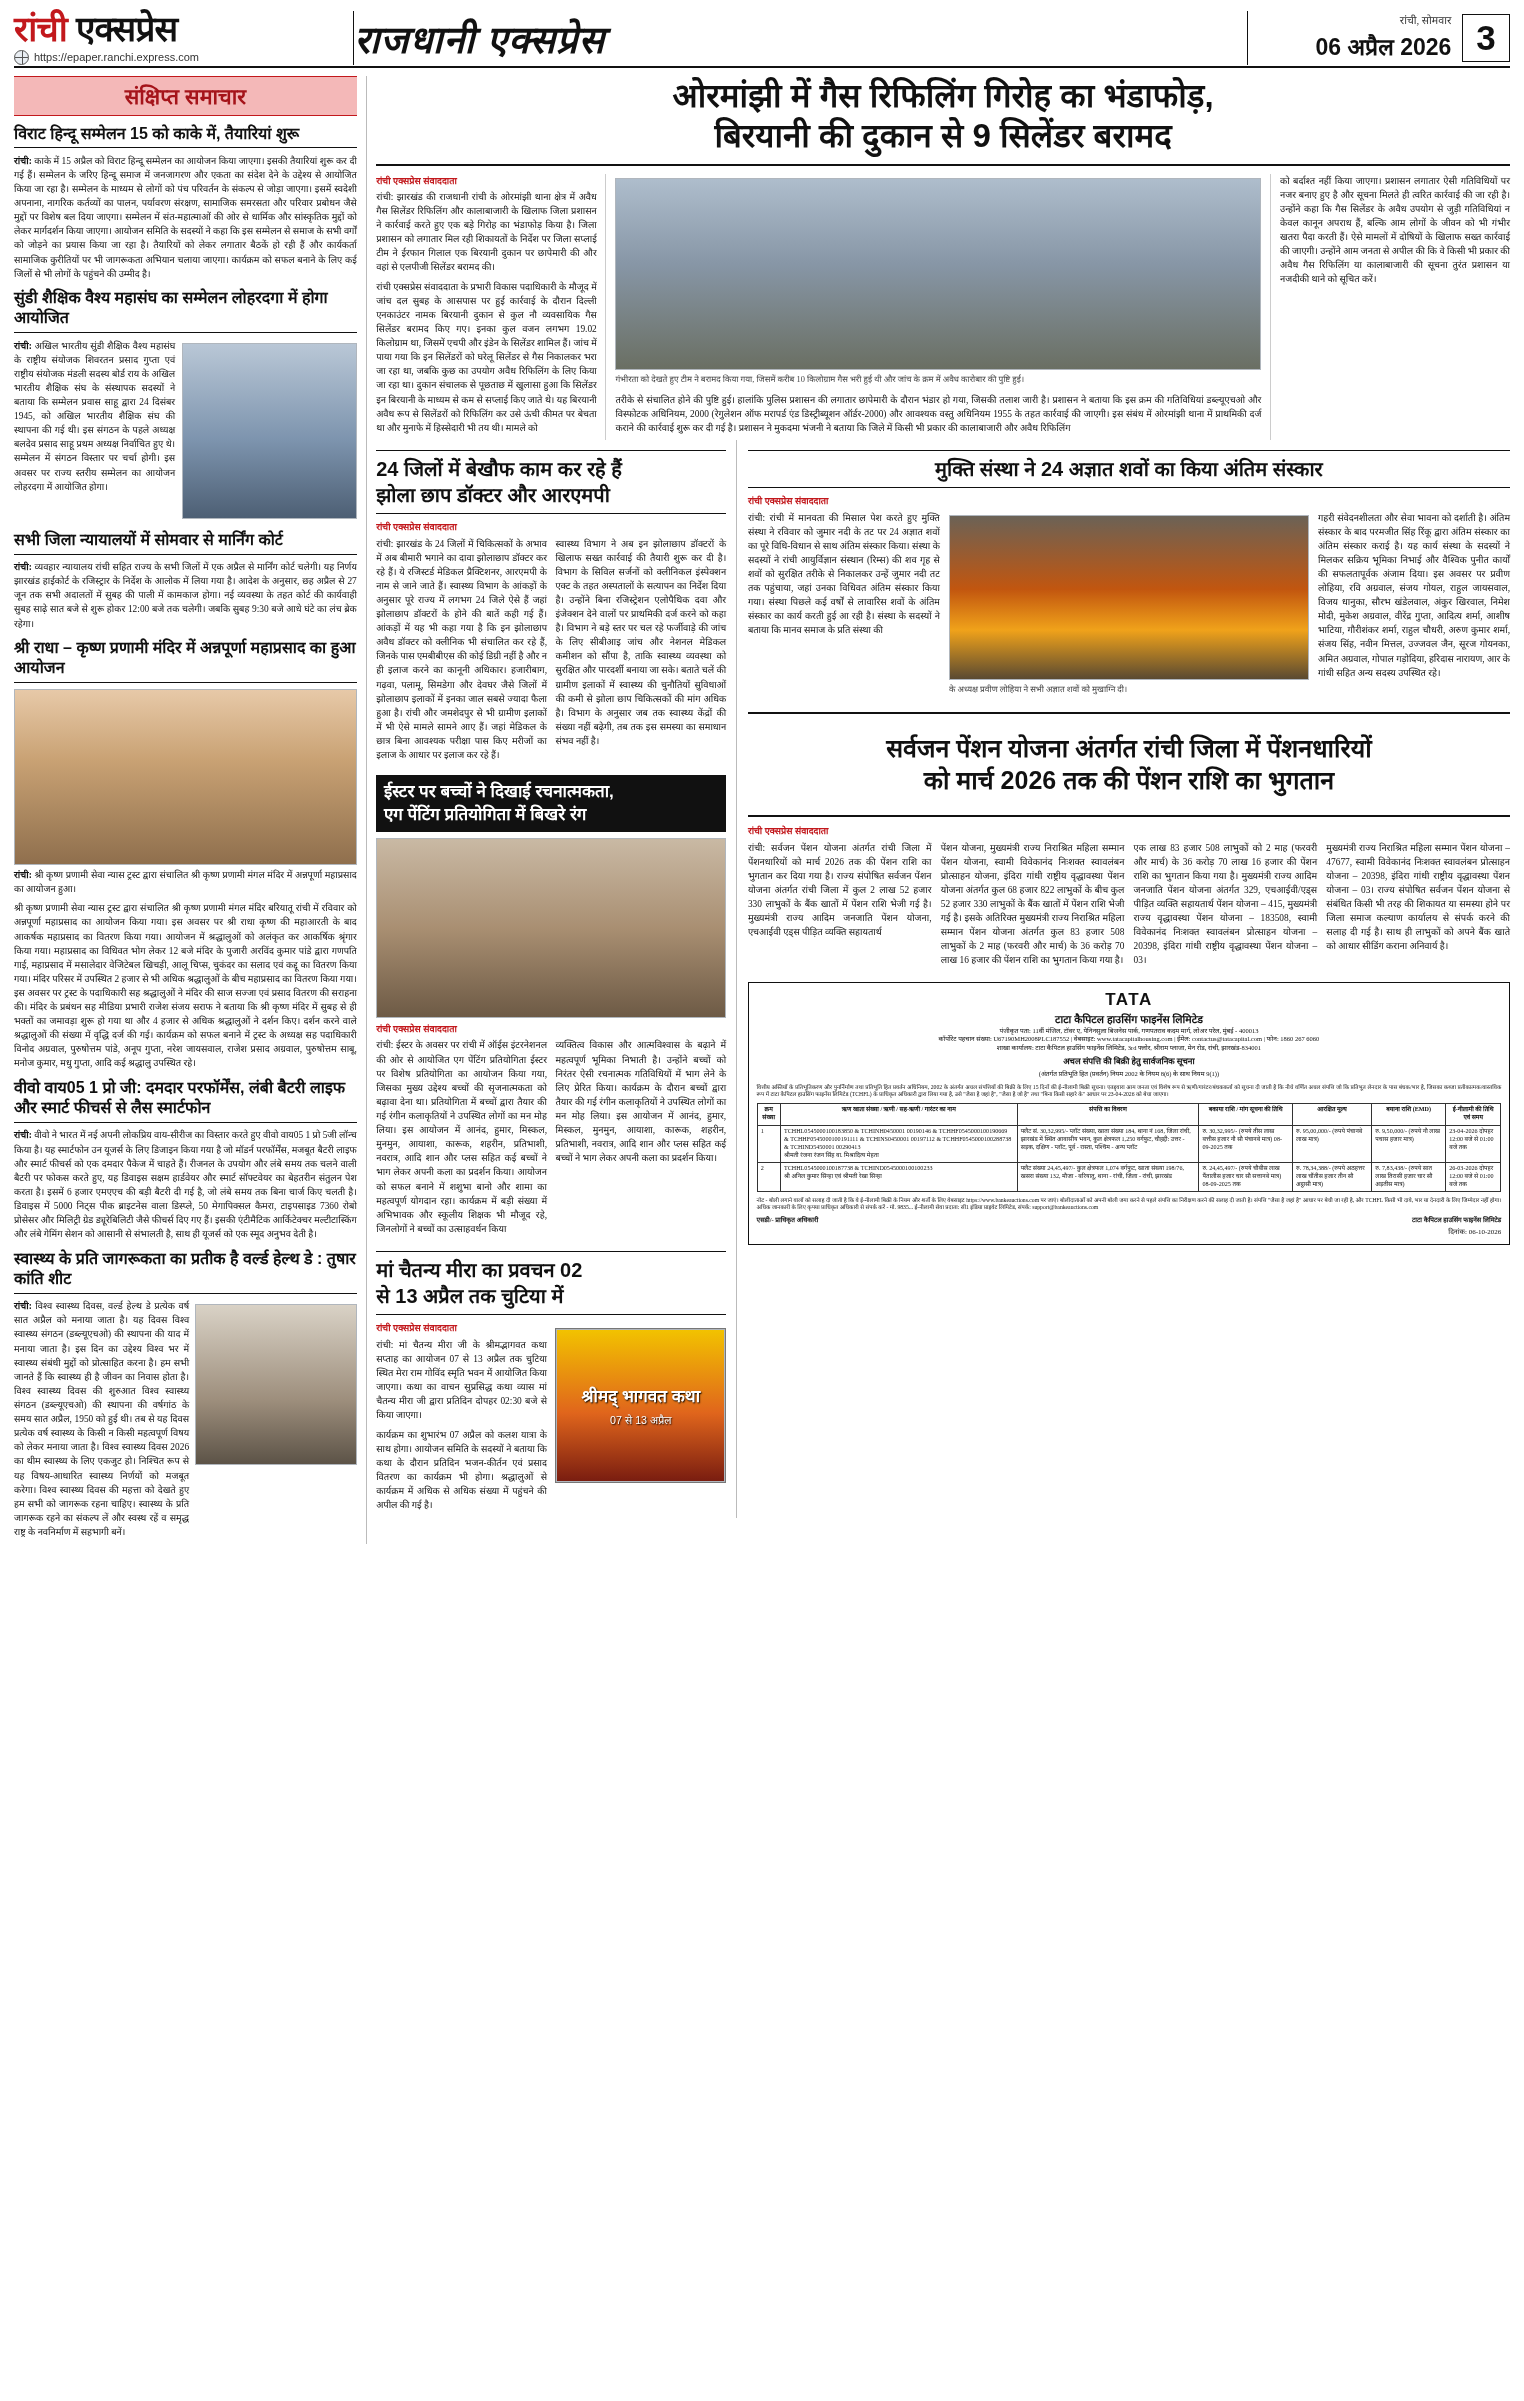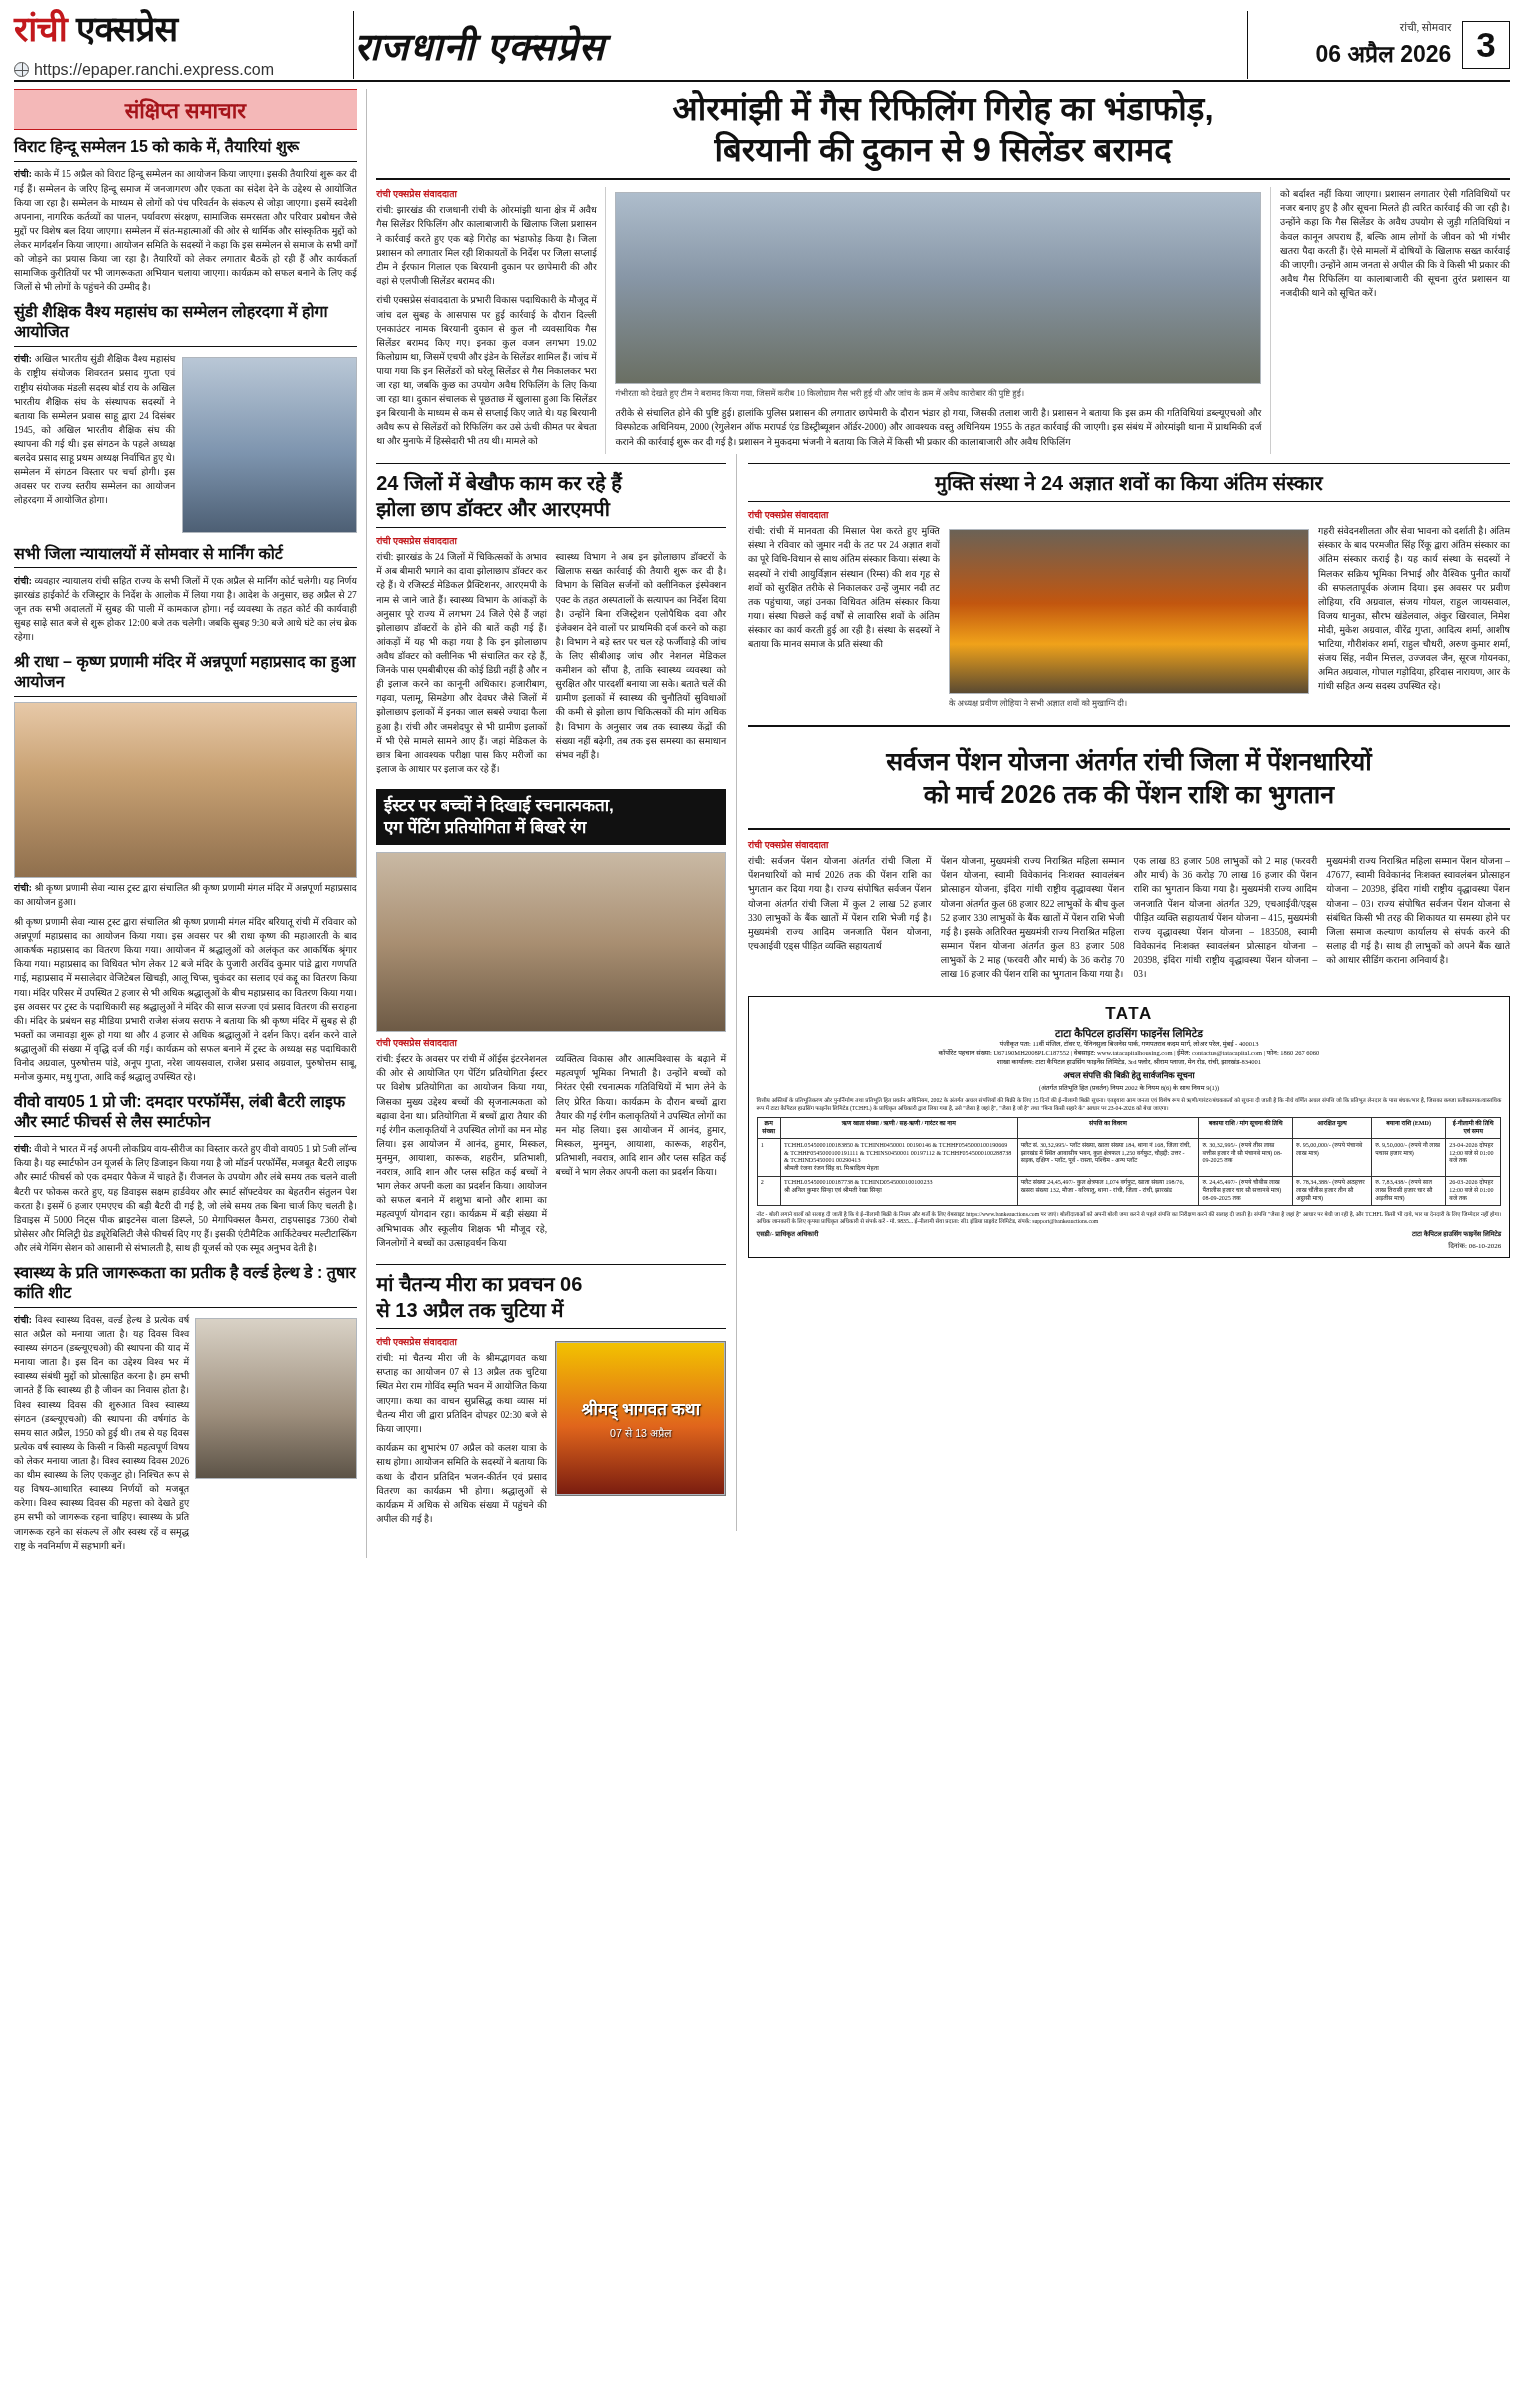--- a/index.html
+++ b/index.html
@@ -10,21 +10,21 @@
     font-family:"Liberation Serif", serif;
     color:#111;
   }
   .page { width:1524px; min-height:2401px; padding:10.7px 14px 7.7px 14px; position:relative; }
 
   
   .masthead { display:flex; align-items:stretch; border-bottom:2.3px solid #111; padding-bottom:1px; }
   .mast-left { width:330px; display:flex; flex-direction:column; justify-content:center; }
   .mast-logo { font-size:35px; font-weight:bold; color:#c2181c; letter-spacing:-0.8px; line-height:1; font-family:"Liberation Sans", sans-serif; }
   .mast-logo .blk { color:#111; }
-  .mast-url { display:flex; align-items:center; gap:4.6px; margin-top:15px; font-size:16px; color:#333; font-family:"Liberation Sans", sans-serif; }
+  .mast-url { display:flex; align-items:center; gap:4.6px; margin-top:4px; font-size:11px; color:#333; font-family:"Liberation Sans", sans-serif; }
   .globe { width:15.3px; height:15.3px; border-radius:50%; border:0.8px solid #555; position:relative; background:#e9eef3; display:inline-block; }
   .globe:before { content:""; position:absolute; left:50%; top:0; bottom:0; width:0.8px; background:#555; }
   .globe:after { content:""; position:absolute; top:50%; left:0; right:0; height:0.8px; background:#555; }
 
   .mast-center { flex:1; display:flex; align-items:center; justify-content:flex-start; border-left:1.5px solid #111; border-right:1.5px solid #111; margin:0 9.2px;font-style:italic; }
   .mast-title { font-size:38px; font-weight:bold; color:#111; letter-spacing:0.8px; font-family:"Liberation Sans", sans-serif; }
   .mast-right { width:253px; display:flex; align-items:center; justify-content:flex-end; gap:10.7px; }
   .mast-dateblock { text-align:right; }
   .mast-city { font-size:10.7px; color:#333; }
   .mast-date { font-size:23px; font-weight:bold; color:#111; margin-top:3.1px; font-family:"Liberation Sans", sans-serif;text-align:center; }
@@ -232,21 +232,21 @@
             <div>एग पेंटिंग प्रतियोगिता में बिखरे रंग</div>
           </div>
           <div class="photo kids" style="height:180px;"></div>
           <div class="byline" style="margin-top:4.6px;">रांची एक्सप्रेस संवाददाता</div>
           <div style="display:flex; gap:8.4px;">
             <p class="body" style="flex:1;">रांची: ईस्टर के अवसर पर रांची में ऑईस इंटरनेशनल की ओर से आयोजित एग पेंटिंग प्रतियोगिता ईस्टर पर विशेष प्रतियोगिता का आयोजन किया गया, जिसका मुख्य उद्देश्य बच्चों की सृजनात्मकता को बढ़ावा देना था। प्रतियोगिता में बच्चों द्वारा तैयार की गई रंगीन कलाकृतियों ने उपस्थित लोगों का मन मोह लिया। इस आयोजन में आनंद, हुमार, मिस्कल, मुनमुन, आयाशा, कारूक, शहरीन, प्रतिभाशी, नवरात्र, आदि शान और प्लस सहित कई बच्चों ने भाग लेकर अपनी कला का प्रदर्शन किया। आयोजन को सफल बनाने में शशुभा बानो और शामा का महत्वपूर्ण योगदान रहा। कार्यक्रम में बड़ी संख्या में अभिभावक और स्कूलीय शिक्षक भी मौजूद रहे, जिनलोगों ने बच्चों का उत्साहवर्धन किया</p>
             <p class="body" style="flex:1;">व्यक्तित्व विकास और आत्मविश्वास के बढ़ाने में महत्वपूर्ण भूमिका निभाती है। उन्होंने बच्चों को निरंतर ऐसी रचनात्मक गतिविधियों में भाग लेने के लिए प्रेरित किया। कार्यक्रम के दौरान बच्चों द्वारा तैयार की गई रंगीन कलाकृतियों ने उपस्थित लोगों का मन मोह लिया। इस आयोजन में आनंद, हुमार, मिस्कल, मुनमुन, आयाशा, कारूक, शहरीन, प्रतिभाशी, नवरात्र, आदि शान और प्लस सहित कई बच्चों ने भाग लेकर अपनी कला का प्रदर्शन किया।</p>
           </div>
 
           <div class="mid-head">
-            <div>मां चैतन्य मीरा का प्रवचन 06</div>
+            <div>मां चैतन्य मीरा का प्रवचन 02</div>
             <div>से 13 अप्रैल तक चुटिया में</div>
           </div>
           <div style="display:flex; gap:8.4px;">
             <div style="flex:1;">
               <div class="byline">रांची एक्सप्रेस संवाददाता</div>
               <p class="body">रांची: मां चैतन्य मीरा जी के श्रीमद्भागवत कथा सप्ताह का आयोजन 07 से 13 अप्रैल तक चुटिया स्थित मेरा राम गोविंद स्मृति भवन में आयोजित किया जाएगा। कथा का वाचन सुप्रसिद्ध कथा व्यास मां चैतन्य मीरा जी द्वारा प्रतिदिन दोपहर 02:30 बजे से किया जाएगा।</p>
               <p class="body">कार्यक्रम का शुभारंभ 07 अप्रैल को कलश यात्रा के साथ होगा। आयोजन समिति के सदस्यों ने बताया कि कथा के दौरान प्रतिदिन भजन-कीर्तन एवं प्रसाद वितरण का कार्यक्रम भी होगा। श्रद्धालुओं से कार्यक्रम में अधिक से अधिक संख्या में पहुंचने की अपील की गई है।</p>
             </div>
             <div style="flex:1;">
               <div class="mini-ad">

